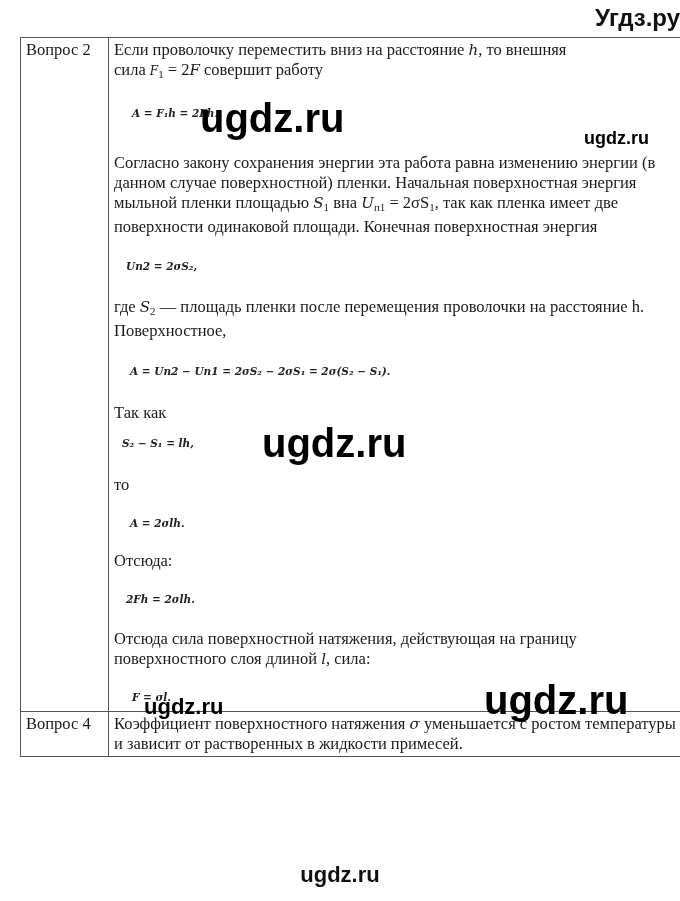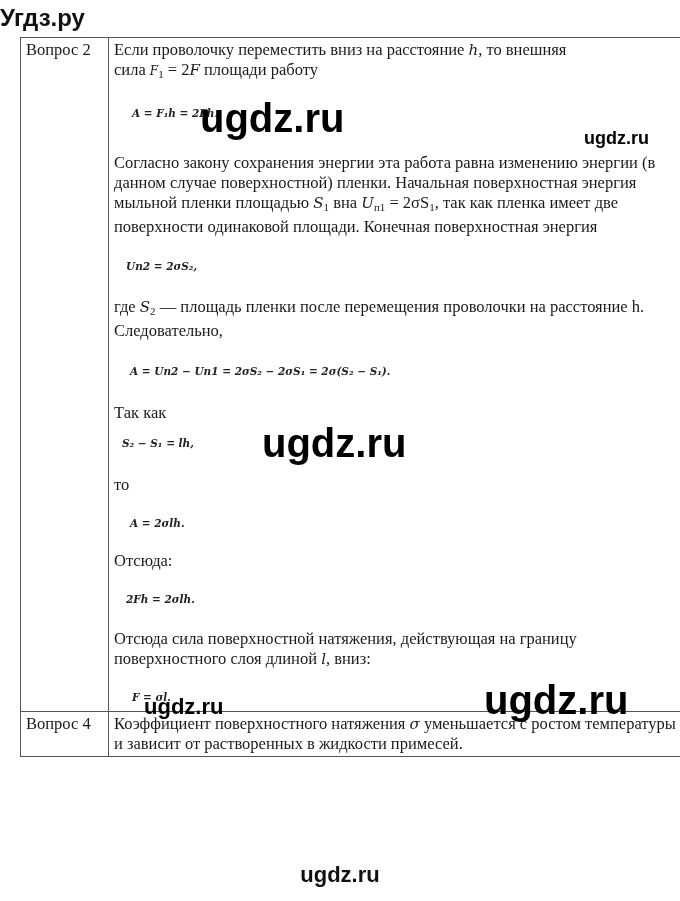--- a/index.html
+++ b/index.html
@@ -1,18 +1,18 @@
 <!DOCTYPE html>
 <html><head>
 <meta charset="utf-8">
 <style>
   html, body { margin: 0; padding: 0; background: #ffffff; }
   body { width: 680px; height: 901px; position: relative; overflow: hidden; color: #1a1a1a; }
   .site-title {
-    position: absolute; left: 0; top: 0; width: 680px; text-align: left;
+    position: absolute; left: 0; top: 0; width: 680px; text-align: right;
     font-family: "Liberation Sans", sans-serif; font-weight: bold; font-size: 24px;
     line-height: 30px; padding-top: 3px; color: #111;
   }
   .footer-mark {
     position: absolute; left: 0; top: 862px; width: 680px; text-align: center;
     font-family: "Liberation Sans", sans-serif; font-weight: bold; font-size: 22px; color: #111;
   }
   table.qa {
     position: absolute; left: 20px; top: 37px; width: 664px;
     border-collapse: collapse;
@@ -35,45 +35,45 @@
 </head>
 <body>
 
 <div class="site-title">Угдз.ру</div>
 
 <table class="qa">
   <tbody>
       <tr>
     <td class="qcol">Вопрос 2</td>
     <td class="acol">
-      <p class="p"><span>Если проволочку переместить вниз на расстояние </span><i class="m">h</i><span>, то внешняя</span><br><span>сила </span><i class="m" style="font-size:12px">F</i><span class="mathsub">1</span><span> = 2</span><i class="m">F</i><span> площади работу</span></p>
+      <p class="p"><span>Если проволочку переместить вниз на расстояние </span><i class="m">h</i><span>, то внешняя</span><br><span>сила </span><i class="m" style="font-size:12px">F</i><span class="mathsub">1</span><span> = 2</span><i class="m">F</i><span> совершит работу</span></p>
       <div style="height:19px"></div>
       <p class="formula" style="padding-left:18px">A = F₁h = 2Fh.</p>
       <div style="height:30px"></div>
       <p class="p"><span>Согласно закону сохранения энергии эта работа равна изменению энергии (в данном случае поверхностной) пленки. Начальная поверхностная энергия мыльной пленки площадью </span><i class="m">S</i><span class="mathsub">1</span><span> вна </span><i class="m">U</i><span class="mathsub">п1</span><span> =  2σS</span><span class="mathsub">1</span><span>, так как пленка имеет две поверхности одинаковой площади. Конечная поверхностная энергия</span></p>
       <div style="height:19px"></div>
       <p class="formula" style="padding-left:12px">Uп2 = 2σS₂,</p>
       <div style="height:21px"></div>
-      <p class="p"><span>где </span><i class="m">S</i><span class="mathsub">2</span><span> — площадь пленки после перемещения проволочки на расстояние h.</span><br><span>Следовательно,</span></p>
+      <p class="p"><span>где </span><i class="m">S</i><span class="mathsub">2</span><span> — площадь пленки после перемещения проволочки на расстояние h.</span><br><span>Поверхностное,</span></p>
       <div style="height:20px"></div>
       <p class="formula" style="padding-left:16px">A = Uп2 − Uп1 = 2σS₂ − 2σS₁ = 2σ(S₂ − S₁).</p>
       <div style="height:22px"></div>
       <p class="p">Так как</p>
       <div style="height:10px"></div>
       <p class="formula" style="padding-left:8px">S₂ − S₁ = lh,</p>
       <div style="height:22px"></div>
       <p class="p">то</p>
       <div style="height:18px"></div>
       <p class="formula" style="padding-left:16px">A = 2σlh.</p>
       <div style="height:18px"></div>
       <p class="p">Отсюда:</p>
       <div style="height:18px"></div>
       <p class="formula" style="padding-left:12px">2Fh = 2σlh.</p>
       <div style="height:20px"></div>
-      <p class="p"><span>Отсюда сила поверхностной натяжения, действующая на границу поверхностного слоя длиной  </span><i class="m">l</i><span>, вниз:</span></p>
+      <p class="p"><span>Отсюда сила поверхностной натяжения, действующая на границу поверхностного слоя длиной  </span><i class="m">l</i><span>, сила:</span></p>
       <div style="height:18px"></div>
       <p class="formula" style="padding-left:18px; padding-bottom:2px">F = σl.</p>
     </td>
   </tr>
   <tr>
     <td class="qcol">Вопрос 4</td>
     <td class="acol"><span>Коэффициент поверхностного натяжения </span><i class="m">σ</i><span> уменьшается с ростом температуры и зависит от растворенных в жидкости примесей.</span></td>
   </tr>
 </tbody>
   </table>

